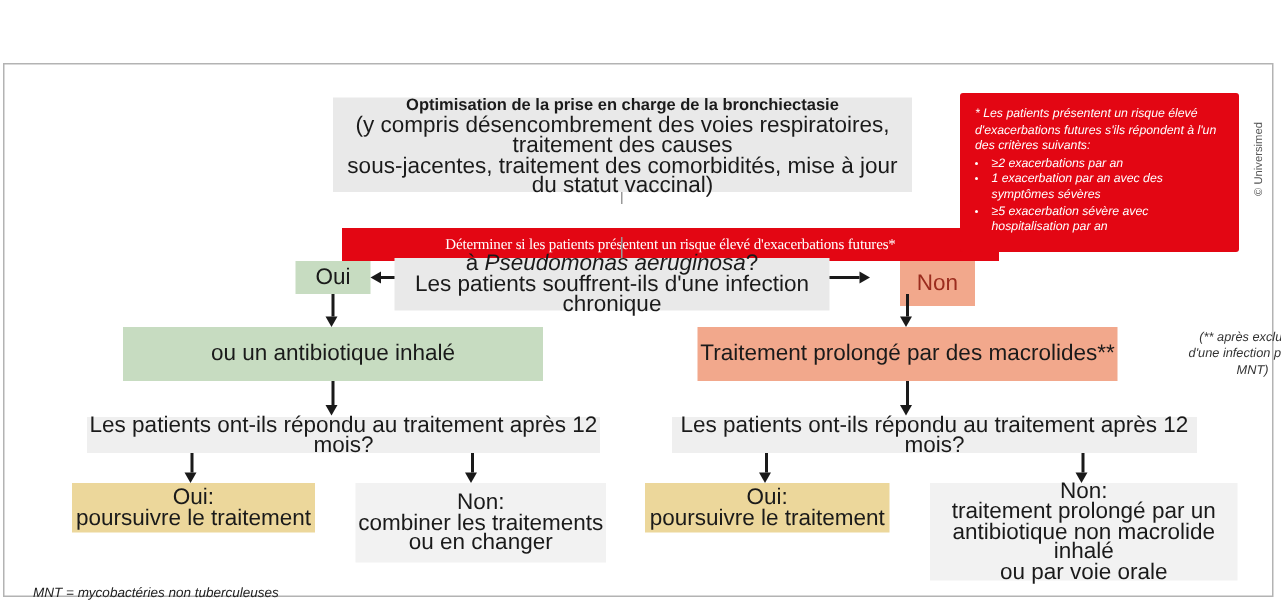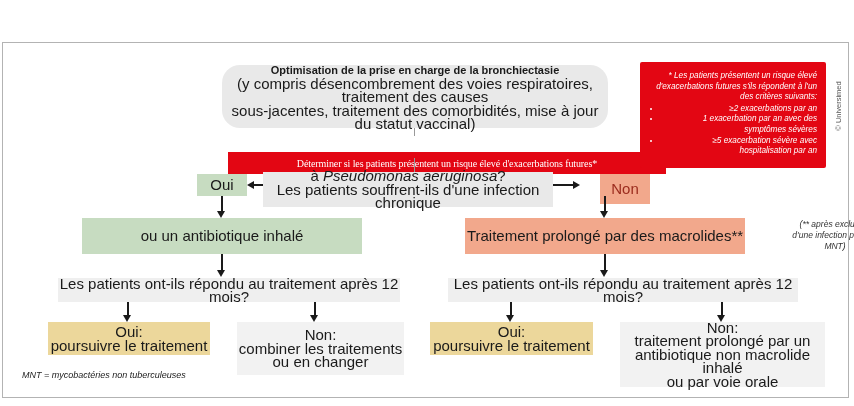--- a/index.html
+++ b/index.html
@@ -23,42 +23,42 @@
   .t-small-italic{font-style:italic;font-size:8.5px;line-height:11px;color:#333;}
   .vline{position:absolute;width:1.5px;background:#1a1a1a;}
   .vline.gray{width:1px;background:#999;}
   .hline{position:absolute;height:1.5px;background:#1a1a1a;}
   .tri-down{position:absolute;width:0;height:0;border-left:4.5px solid transparent;border-right:4.5px solid transparent;border-top:7px solid #1a1a1a;}
   .tri-left{position:absolute;width:0;height:0;border-top:4.5px solid transparent;border-bottom:4.5px solid transparent;border-right:7px solid #1a1a1a;}
   .tri-right{position:absolute;width:0;height:0;border-top:4.5px solid transparent;border-bottom:4.5px solid transparent;border-left:7px solid #1a1a1a;}
   .criteria{
     position:absolute;left:640px;top:62px;width:186px;height:106px;
     background:#e30613;color:#fff;border-radius:2px;box-sizing:border-box;
-    padding:9px 9px 6px 10px;font-style:italic;font-size:8.2px;line-height:10.6px;text-align:right;
+    padding:9px 9px 6px 10px;font-style:italic;font-size:8.2px;line-height:10.6px;text-align:left;
   }
   .criteria ul{margin:1px 0 0 0;padding-left:11px;}
   .criteria li{margin:0;padding:0;}
   .nonword{color:#9b2c1e;}
   .copyright{
     position:absolute;left:790px;top:100px;width:100px;height:12px;
     transform:rotate(-90deg);transform-origin:center center;
     font-size:7.5px;color:#555;text-align:center;
   }
-  .footnote{position:absolute;left:22px;top:370px;font-style:italic;font-size:9px;color:#222;}
+  .footnote{position:absolute;left:22px;top:390px;font-style:italic;font-size:9px;color:#222;}
   .exclusion{position:absolute;left:789px;top:219px;width:92px;text-align:center;}
   .ital{font-style:italic;}
 </style>
 </head>
 <body>
 
 <div id="stage">
 
   <div class="frame"></div>
 
-  <div class="box graybox" style="left:222px;top:65px;width:386px;height:63px;padding:4px 0;border-radius:18px;">
+  <div class="box graybox" style="left:222px;top:65px;width:386px;height:63px;padding:4px 0;">
     <div class="t-title">Optimisation de la prise en charge de la bronchiectasie</div>
     <div class="t-body">(y compris désencombrement des voies respiratoires, traitement des causes</div>
     <div class="t-body">sous-jacentes, traitement des comorbidités, mise à jour du statut vaccinal)</div>
   </div>
 
   <div class="vline gray" style="left:414px;top:128px;height:8px;"></div>
 
   <div class="box redbox t-banner" style="left:228px;top:152px;width:438px;height:22px;font-family:Liberation Serif, serif;">
     <div>Déterminer si les patients présentent un risque élevé d'exacerbations futures*</div>
   </div>

